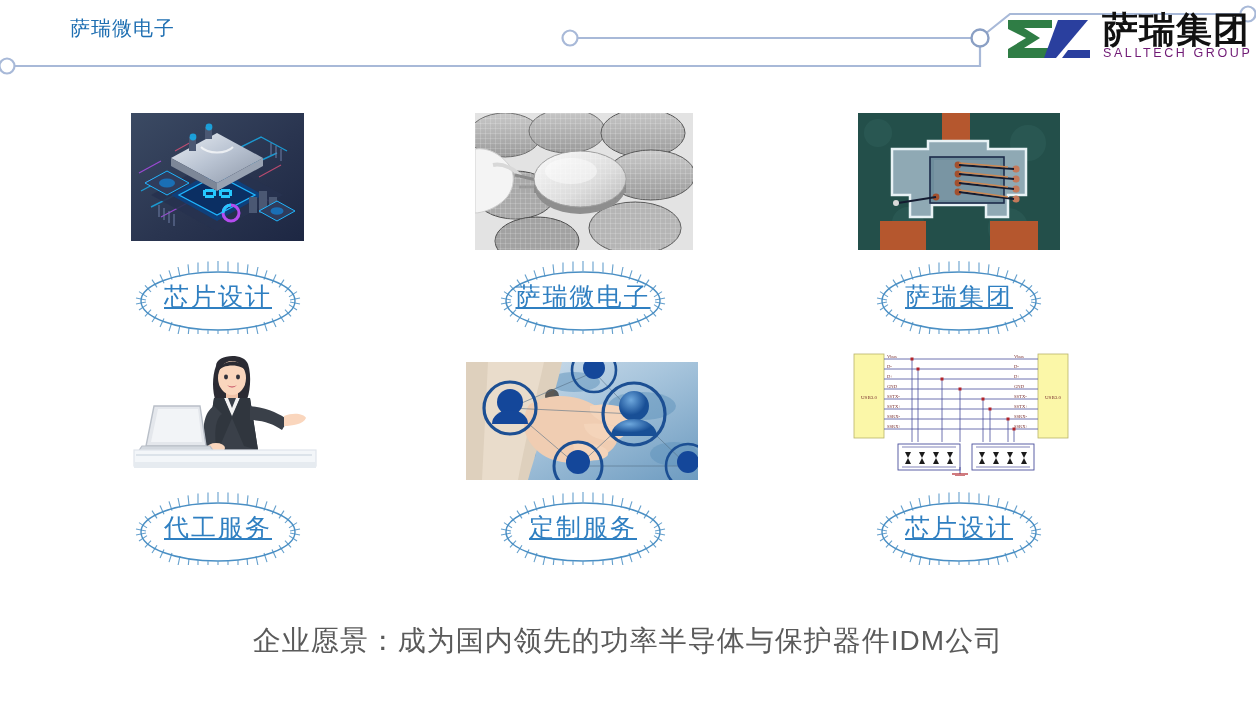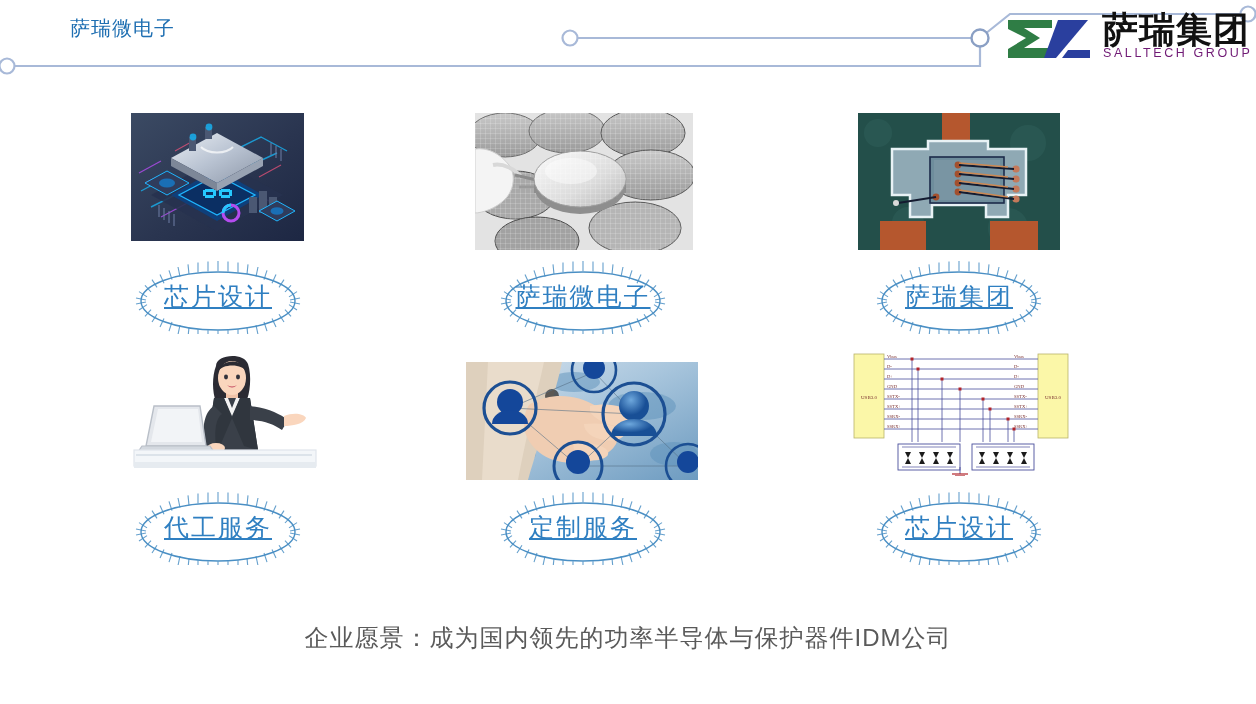--- a/index.html
+++ b/index.html
@@ -43,21 +43,21 @@
     position:absolute;left:0;top:0;width:210px;height:76px;
     display:flex;align-items:center;justify-content:center;
     font-size:25px;color:#2f7fc1;letter-spacing:2px;
     font-family:"Liberation Sans","DejaVu Sans",sans-serif;
     text-decoration:underline;
   }
 
   
   .vision{
     position:absolute;left:0;top:622px;width:1256px;
-    text-align:center;font-size:24px;color:#5a5a5a;letter-spacing:1px;
+    text-align:center;font-size:28px;color:#5a5a5a;letter-spacing:1px;
   }
 </style>
 </head>
 <body>
 
 <div class="slide">
 
   <div class="header">
 
     <svg class="deco-svg" width="1256" height="96">

